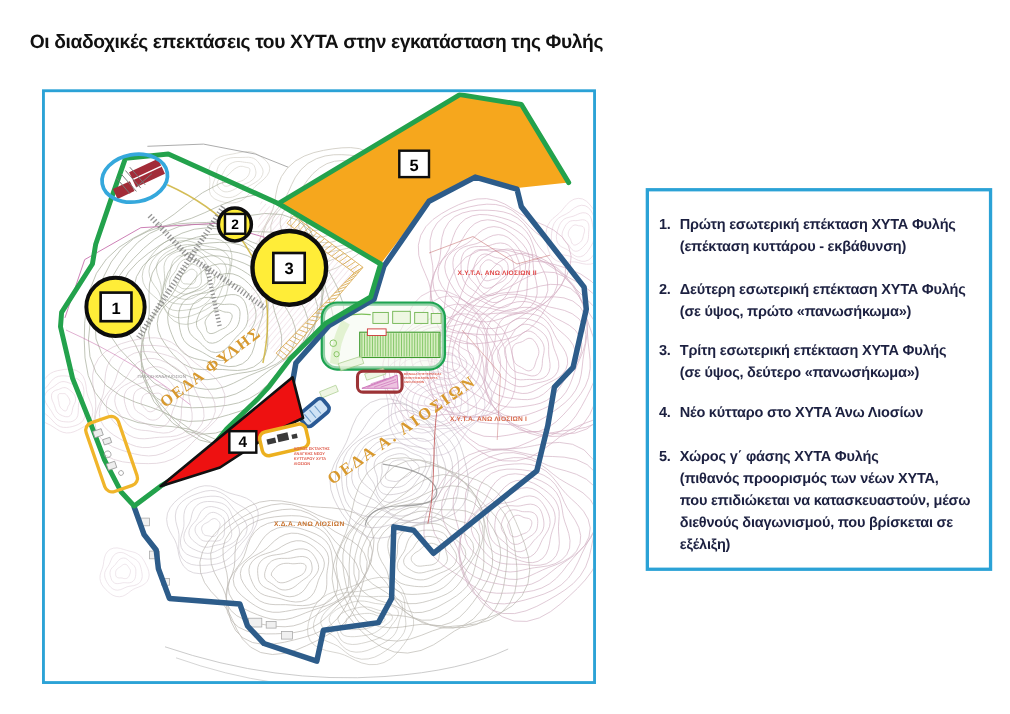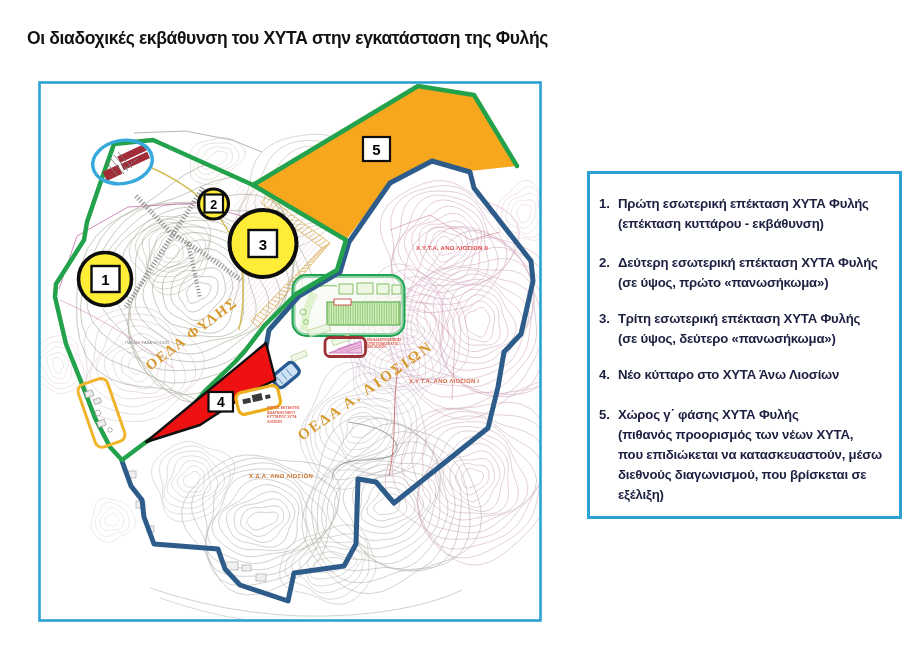--- a/index.html
+++ b/index.html
@@ -8,21 +8,21 @@
 .legend{position:absolute;left:587px;top:171px;width:315px;height:348px;border:3px solid #2ba2d6;box-sizing:border-box;background:#fff;}
 .legend .inner{position:absolute;left:9px;top:20px;right:2px;font-size:13.2px;font-weight:bold;color:#1c2040;line-height:20px;letter-spacing:-0.2px;}
 .legend p{margin:0 0 16px 0;position:relative;padding-left:19px;}
 .legend p.g19{margin-bottom:19px;}
 .legend p.g20{margin-bottom:20px;}
 .legend p span.n{position:absolute;left:0;top:0;}
 </style>
 </head>
 <body>
 
-<div class="title">Οι διαδοχικές εκβάθυνση του ΧΥΤΑ στην εγκατάσταση της Φυλής</div>
+<div class="title">Οι διαδοχικές επεκτάσεις του ΧΥΤΑ στην εγκατάσταση της Φυλής</div>
 
 <svg width="918" height="649" viewBox="0 0 918 649" style="position:absolute;left:0;top:0;">
 <defs>
 <clipPath id="mapclip">
         <rect x="41" y="84" width="498" height="535"></rect>
       </clipPath>
 <clipPath id="loopclip">
         <path d="M253,185 L346,240 L337,270 L296,294 L264,326 L245,351 L235,362 L206,390 L180,422 L146,442 L122,460 L110,447 L95,418 L82,384 L66,344 L55,297 L56,284 L84,240 L87,222 L101,181 L114,144 L153,140 L253,185 Z"></path>
       </clipPath>
 <pattern id="hatchPink" width="4" height="4" patternTransform="rotate(40)" patternUnits="userSpaceOnUse">

